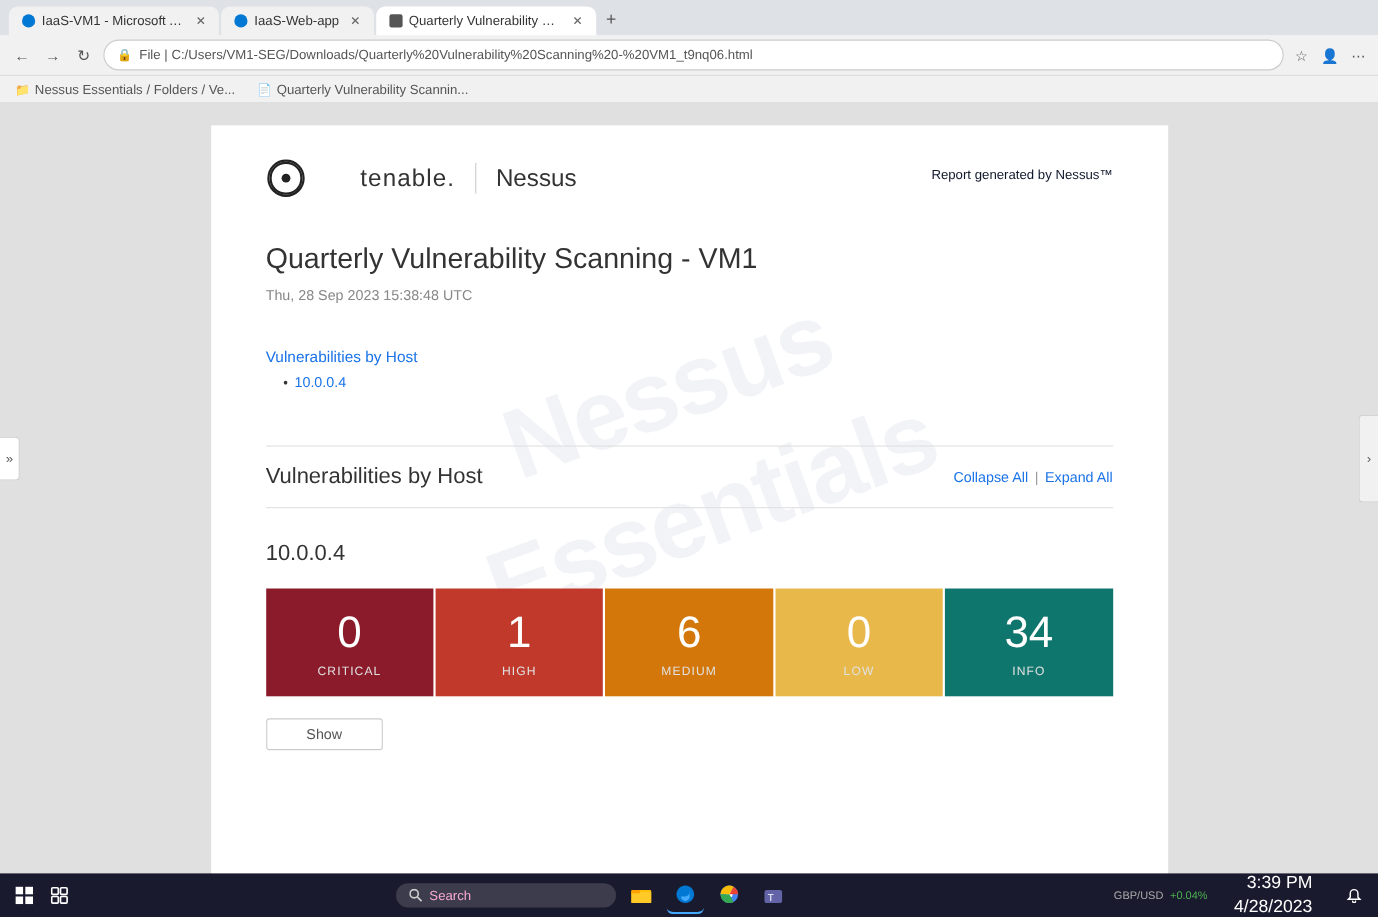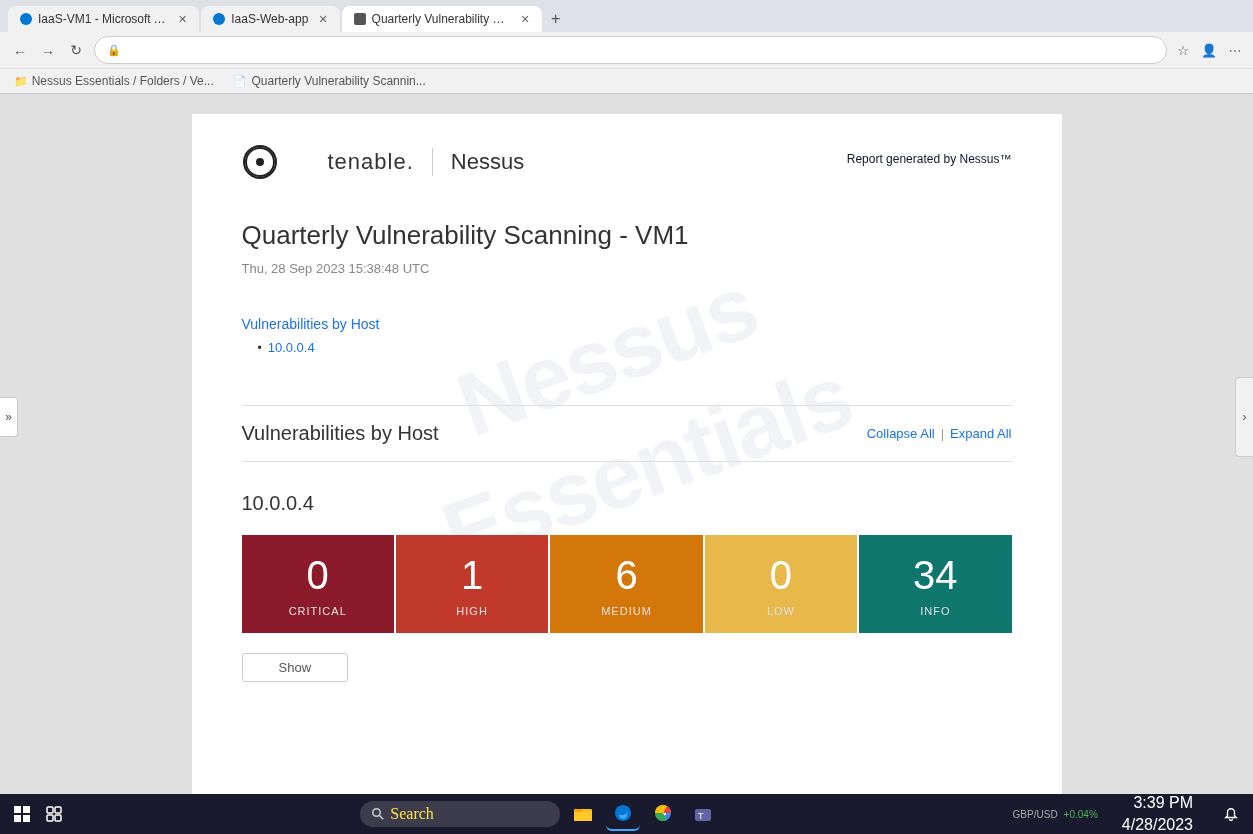--- a/index.html
+++ b/index.html
@@ -472,21 +472,21 @@
     .search-box {
       background: rgba(255,255,255,0.15);
       border-radius: 16px;
       padding: 4px 12px;
       display: flex;
       align-items: center;
       gap: 6px;
       width: 200px;
       cursor: pointer;
     }
-    .search-box span { color: #fde047; font-size: 16px; font-family: Liberation Serif, serif; }
+    .search-box span { color: #f9a8d4; font-size: 12px; }
   </style>
 </head>
 <body>
 
 <div class="browser-chrome">
 
   <div class="tab-bar">
     <div class="tab">
       <div class="tab-favicon" style="background:#0078d4; border-radius:50%; width:12px; height:12px;"></div>
       <span style="font-size:12px; overflow:hidden; max-width:130px; text-overflow:ellipsis; white-space:nowrap;">IaaS-VM1 - Microsoft Azure</span>
@@ -506,20 +506,21 @@
   </div>
 
   <div class="address-bar">
     <div class="nav-buttons">
       <button class="nav-btn">←</button>
       <button class="nav-btn">→</button>
       <button class="nav-btn">↻</button>
     </div>
     <div class="url-bar">
       <span class="lock-icon">🔒</span>
+      <span class="url-text">File  |  C:/Users/VM1-SEG/Downloads/Quarterly%20Vulnerability%20Scanning%20-%20VM1_t9nq06.html</span>
     </div>
     <div class="browser-toolbar-icons">
       <div class="toolbar-icon">☆</div>
       <div class="toolbar-icon">👤</div>
       <div class="toolbar-icon">⋯</div>
     </div>
   </div>
 
   <div class="favorites-bar">
     <div class="fav-item">

